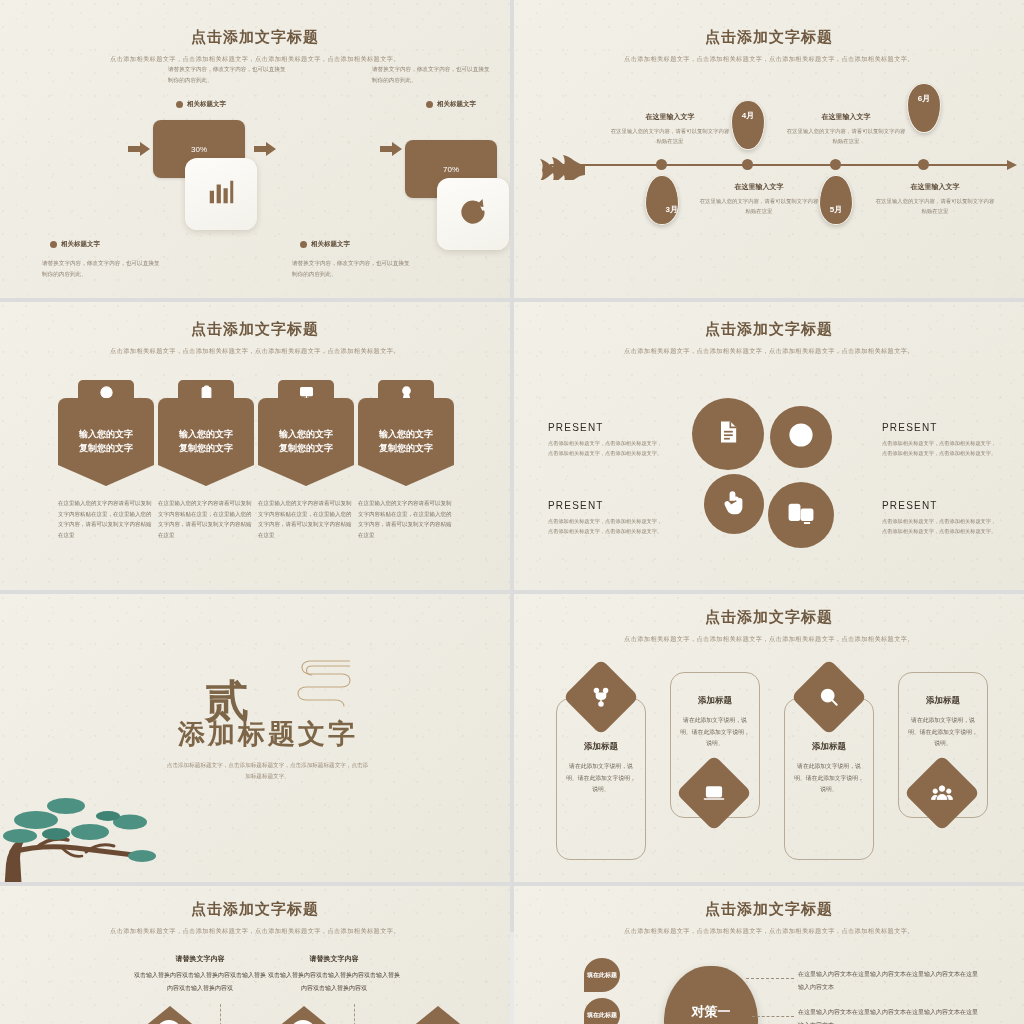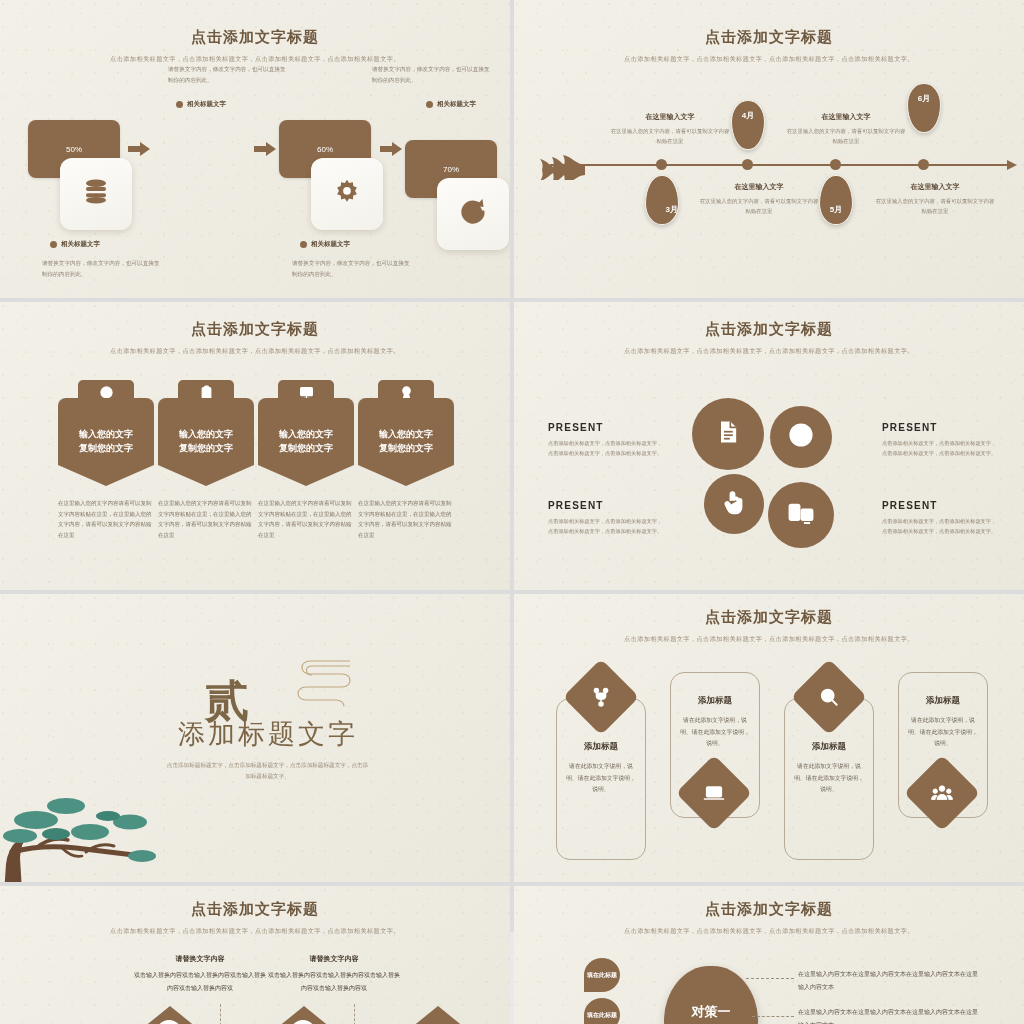--- a/index.html
+++ b/index.html
@@ -97,31 +97,31 @@
     display:flex;flex-direction:column;align-items:center;justify-content:center;
     color:#fff;font-size:9px;font-weight:bold;line-height:1.55;
     box-shadow:0 2px 5px rgba(0,0,0,.14);
   }
   .rib .cap{margin-top:12px;font-size:5.5px;line-height:1.95;color:#7c7160;text-align:left;}
 
   
   .circ{position:absolute;border-radius:50%;background:#8b6a4b;display:flex;align-items:center;justify-content:center;}
   .circ svg{width:28px;height:28px;fill:#fff;stroke:#fff;}
   .pblk{position:absolute;width:118px;}
-  .pblk .h{font-size:10px;font-weight:bold;color:#2f2a24;letter-spacing:1.2px;}
+  .pblk .h{font-size:10px;font-weight:normal;color:#2f2a24;letter-spacing:1.2px;}
   .pblk .b{margin-top:5px;font-size:5.2px;line-height:2.0;color:#8e8271;}
 
   
   .numbig{
     position:absolute;left:205px;top:678px;font-size:44px;font-weight:bold;
     color:#7d6647;letter-spacing:2px;
   }
   .big-title{
     position:absolute;left:148px;top:722px;width:240px;text-align:center;
-    font-size:27px;font-weight:normal;color:#7d6647;letter-spacing:3px;
+    font-size:27px;font-weight:bold;color:#7d6647;letter-spacing:3px;
   }
   .div-sub{
     position:absolute;left:165px;top:766px;width:205px;text-align:center;
     font-size:5.6px;line-height:2.0;color:#9b8d79;
   }
   .cloud{position:absolute;left:276px;top:652px;width:78px;height:56px;}
   .cloud svg{width:78px;height:56px;}
   .tree{position:absolute;left:-6px;top:750px;width:180px;height:180px;}
 
   
@@ -163,72 +163,59 @@
 <div id="sheet">
 
   <div class="slide s1">
     <div class="hd" style="top:28px;">
       <div class="t">点击添加文字标题</div>
       <div class="s">点击添加相关标题文字，点击添加相关标题文字，点击添加相关标题文字，点击添加相关标题文字。</div>
     </div>
 
     <div class="flow">
 
-      <div class="step" style="left:0px;top:42px;">
+      <div class="lbl" style="position:absolute;left:22px;top:162px;">
+        <span class="dot"></span>
+        <span>相关标题文字</span>
+      </div>
+      <div class="note" style="position:absolute;left:14px;top:180px;">请替换文字内容，修改文字内容，也可以直接复制你的内容到此。</div>
+
+      <div class="arw" style="left:100px;top:64px;">
+        <svg viewBox="0 0 22 14">
+            <path d="M0 4h12V0l10 7-10 7v-4H0z"></path>
+          </svg>
+      </div>
+
+      <div class="step" style="left:125px;top:42px;">
         <div class="card-brown">
-          <span>50%</span>
+          <span>30%</span>
         </div>
         <div class="card-white">
           <span>
             <svg viewBox="0 0 24 24">
-                <ellipse cx="12" cy="5" rx="8" ry="3" stroke="none"></ellipse>
-                <rect x="4" y="8" width="16" height="3.2" rx="1.6" stroke="none"></rect>
-                <rect x="4" y="13" width="16" height="3.2" rx="1.6" stroke="none"></rect>
-                <ellipse cx="12" cy="18.5" rx="8" ry="2.6" stroke="none"></ellipse>
+                <rect x="3" y="11" width="3.4" height="10" stroke="none"></rect>
+                <rect x="8.5" y="6" width="3.4" height="15" stroke="none"></rect>
+                <rect x="14" y="9" width="3.4" height="12" stroke="none"></rect>
+                <rect x="19.4" y="3" width="2.4" height="18" stroke="none"></rect>
               </svg>
           </span>
         </div>
       </div>
-      <div class="lbl" style="position:absolute;left:22px;top:162px;">
-        <span class="dot"></span>
-        <span>相关标题文字</span>
-      </div>
-      <div class="note" style="position:absolute;left:14px;top:180px;">请替换文字内容，修改文字内容，也可以直接复制你的内容到此。</div>
-
-      <div class="arw" style="left:100px;top:64px;">
-        <svg viewBox="0 0 22 14">
-            <path d="M0 4h12V0l10 7-10 7v-4H0z"></path>
-          </svg>
-      </div>
-
       <div class="lbl" style="position:absolute;left:148px;top:22px;">
         <span class="dot"></span>
         <span>相关标题文字</span>
       </div>
       <div class="note" style="position:absolute;left:140px;top:-14px;">请替换文字内容，修改文字内容，也可以直接复制你的内容到此。</div>
 
       <div class="arw" style="left:226px;top:64px;">
         <svg viewBox="0 0 22 14">
             <path d="M0 4h12V0l10 7-10 7v-4H0z"></path>
           </svg>
       </div>
 
-      <div class="step" style="left:251px;top:42px;">
-        <div class="card-brown">
-          <span>60%</span>
-        </div>
-        <div class="card-white">
-          <span>
-            <svg viewBox="0 0 24 24">
-                <path stroke="none" d="M12 2.2l1.7 2.6 3-.7.3 3.1 2.9 1.1-1.5 2.7 1.5 2.7-2.9 1.1-.3 3.1-3-.7L12 19.8l-1.7-2.6-3 .7-.3-3.1-2.9-1.1L5.6 11 4.1 8.3 7 7.2l.3-3.1 3 .7z"></path>
-                <circle cx="12" cy="11" r="3.1" fill="#fdfcf9" stroke="none"></circle>
-              </svg>
-          </span>
-        </div>
-      </div>
       <div class="lbl" style="position:absolute;left:272px;top:162px;">
         <span class="dot"></span>
         <span>相关标题文字</span>
       </div>
       <div class="note" style="position:absolute;left:264px;top:180px;">请替换文字内容，修改文字内容，也可以直接复制你的内容到此。</div>
 
       <div class="arw" style="left:352px;top:64px;">
         <svg viewBox="0 0 22 14">
             <path d="M0 4h12V0l10 7-10 7v-4H0z"></path>
           </svg>

